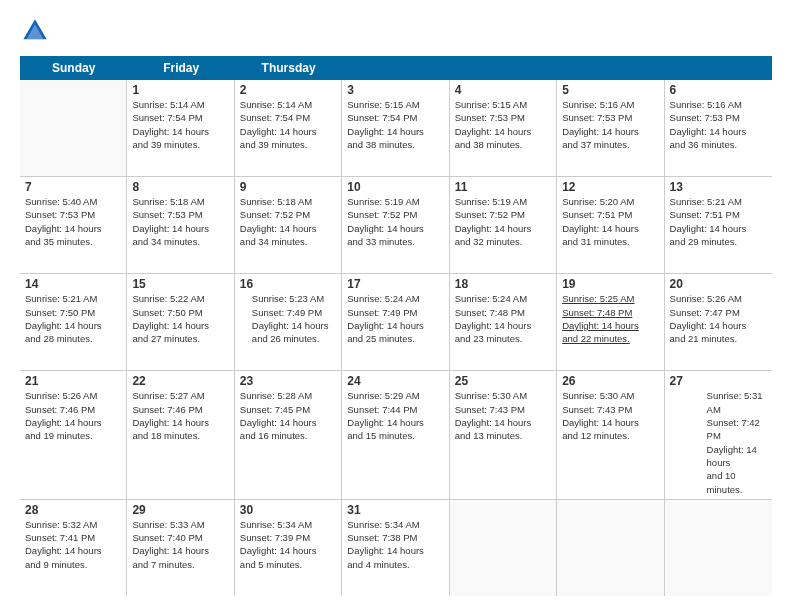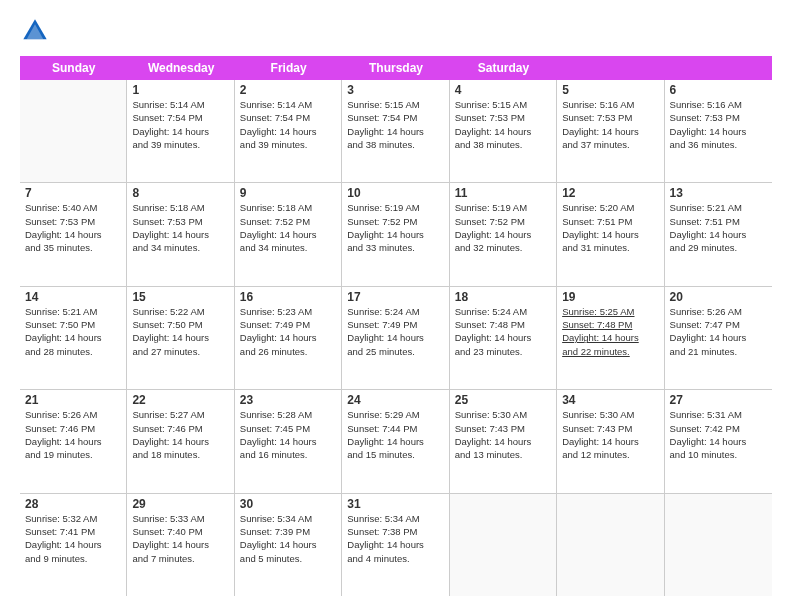--- a/index.html
+++ b/index.html
@@ -61,21 +61,21 @@
       color: #555;
     }
     .calendar {
       flex: 1;
       display: flex;
       flex-direction: column;
     }
     .cal-header {
       display: grid;
       grid-template-columns: repeat(7, 1fr);
-      background: #d946ef;
+      background: #0369a1;
     }
     .cal-header-cell {
       color: #fff;
       font-size: 12px;
       font-weight: bold;
       text-align: center;
       padding: 5px 2px;
     }
     .cal-body {
       display: flex;
@@ -137,24 +137,22 @@
     </div>
     <div class="title-block">
       <div class="month-title"></div>
       <div class="subtitle"></div>
     </div>
   </div>
 
   <div class="calendar">
     <div class="cal-header">
     <div class="cal-header-cell">Sunday</div>
-        <div class="cal-header-cell">Wednesday</div>
         <div class="cal-header-cell">Friday</div>
         <div class="cal-header-cell">Thursday</div>
-        <div class="cal-header-cell">Saturday</div>
       </div>
     <div class="cal-body">
     <div class="cal-row">
           <div class="cal-cell empty"></div>
           <div class="cal-cell">
             <span class="day-num">1</span>
             <div class="day-info" style="white-space: pre-line;">Sunrise: 5:14 AM
 Sunset: 7:54 PM
 Daylight: 14 hours
 and 39 minutes.</div>
@@ -256,21 +254,21 @@
           </div>
           <div class="cal-cell">
             <span class="day-num">15</span>
             <div class="day-info" style="white-space: pre-line;">Sunrise: 5:22 AM
 Sunset: 7:50 PM
 Daylight: 14 hours
 and 27 minutes.</div>
           </div>
           <div class="cal-cell">
             <span class="day-num">16</span>
-            <div class="day-info" style="white-space: pre-line;">Sunrise: 5:23 AM
+            <div class="day-info" style="white-space: pre-line; margin-left: 12px;">Sunrise: 5:23 AM
 Sunset: 7:49 PM
 Daylight: 14 hours
 and 26 minutes.</div>
           </div>
           <div class="cal-cell">
             <span class="day-num">17</span>
             <div class="day-info" style="white-space: pre-line;">Sunrise: 5:24 AM
 Sunset: 7:49 PM
 Daylight: 14 hours
 and 25 minutes.</div>
@@ -327,29 +325,29 @@
 and 15 minutes.</div>
           </div>
           <div class="cal-cell">
             <span class="day-num">25</span>
             <div class="day-info" style="white-space: pre-line;">Sunrise: 5:30 AM
 Sunset: 7:43 PM
 Daylight: 14 hours
 and 13 minutes.</div>
           </div>
           <div class="cal-cell">
-            <span class="day-num">34</span>
+            <span class="day-num">26</span>
             <div class="day-info" style="white-space: pre-line;">Sunrise: 5:30 AM
 Sunset: 7:43 PM
 Daylight: 14 hours
 and 12 minutes.</div>
           </div>
           <div class="cal-cell">
             <span class="day-num">27</span>
-            <div class="day-info" style="white-space: pre-line;">Sunrise: 5:31 AM
+            <div class="day-info" style="white-space: pre-line; margin-left: 37px;">Sunrise: 5:31 AM
 Sunset: 7:42 PM
 Daylight: 14 hours
 and 10 minutes.</div>
           </div>
         </div>
         <div class="cal-row">
           <div class="cal-cell">
             <span class="day-num">28</span>
             <div class="day-info" style="white-space: pre-line;">Sunrise: 5:32 AM
 Sunset: 7:41 PM

